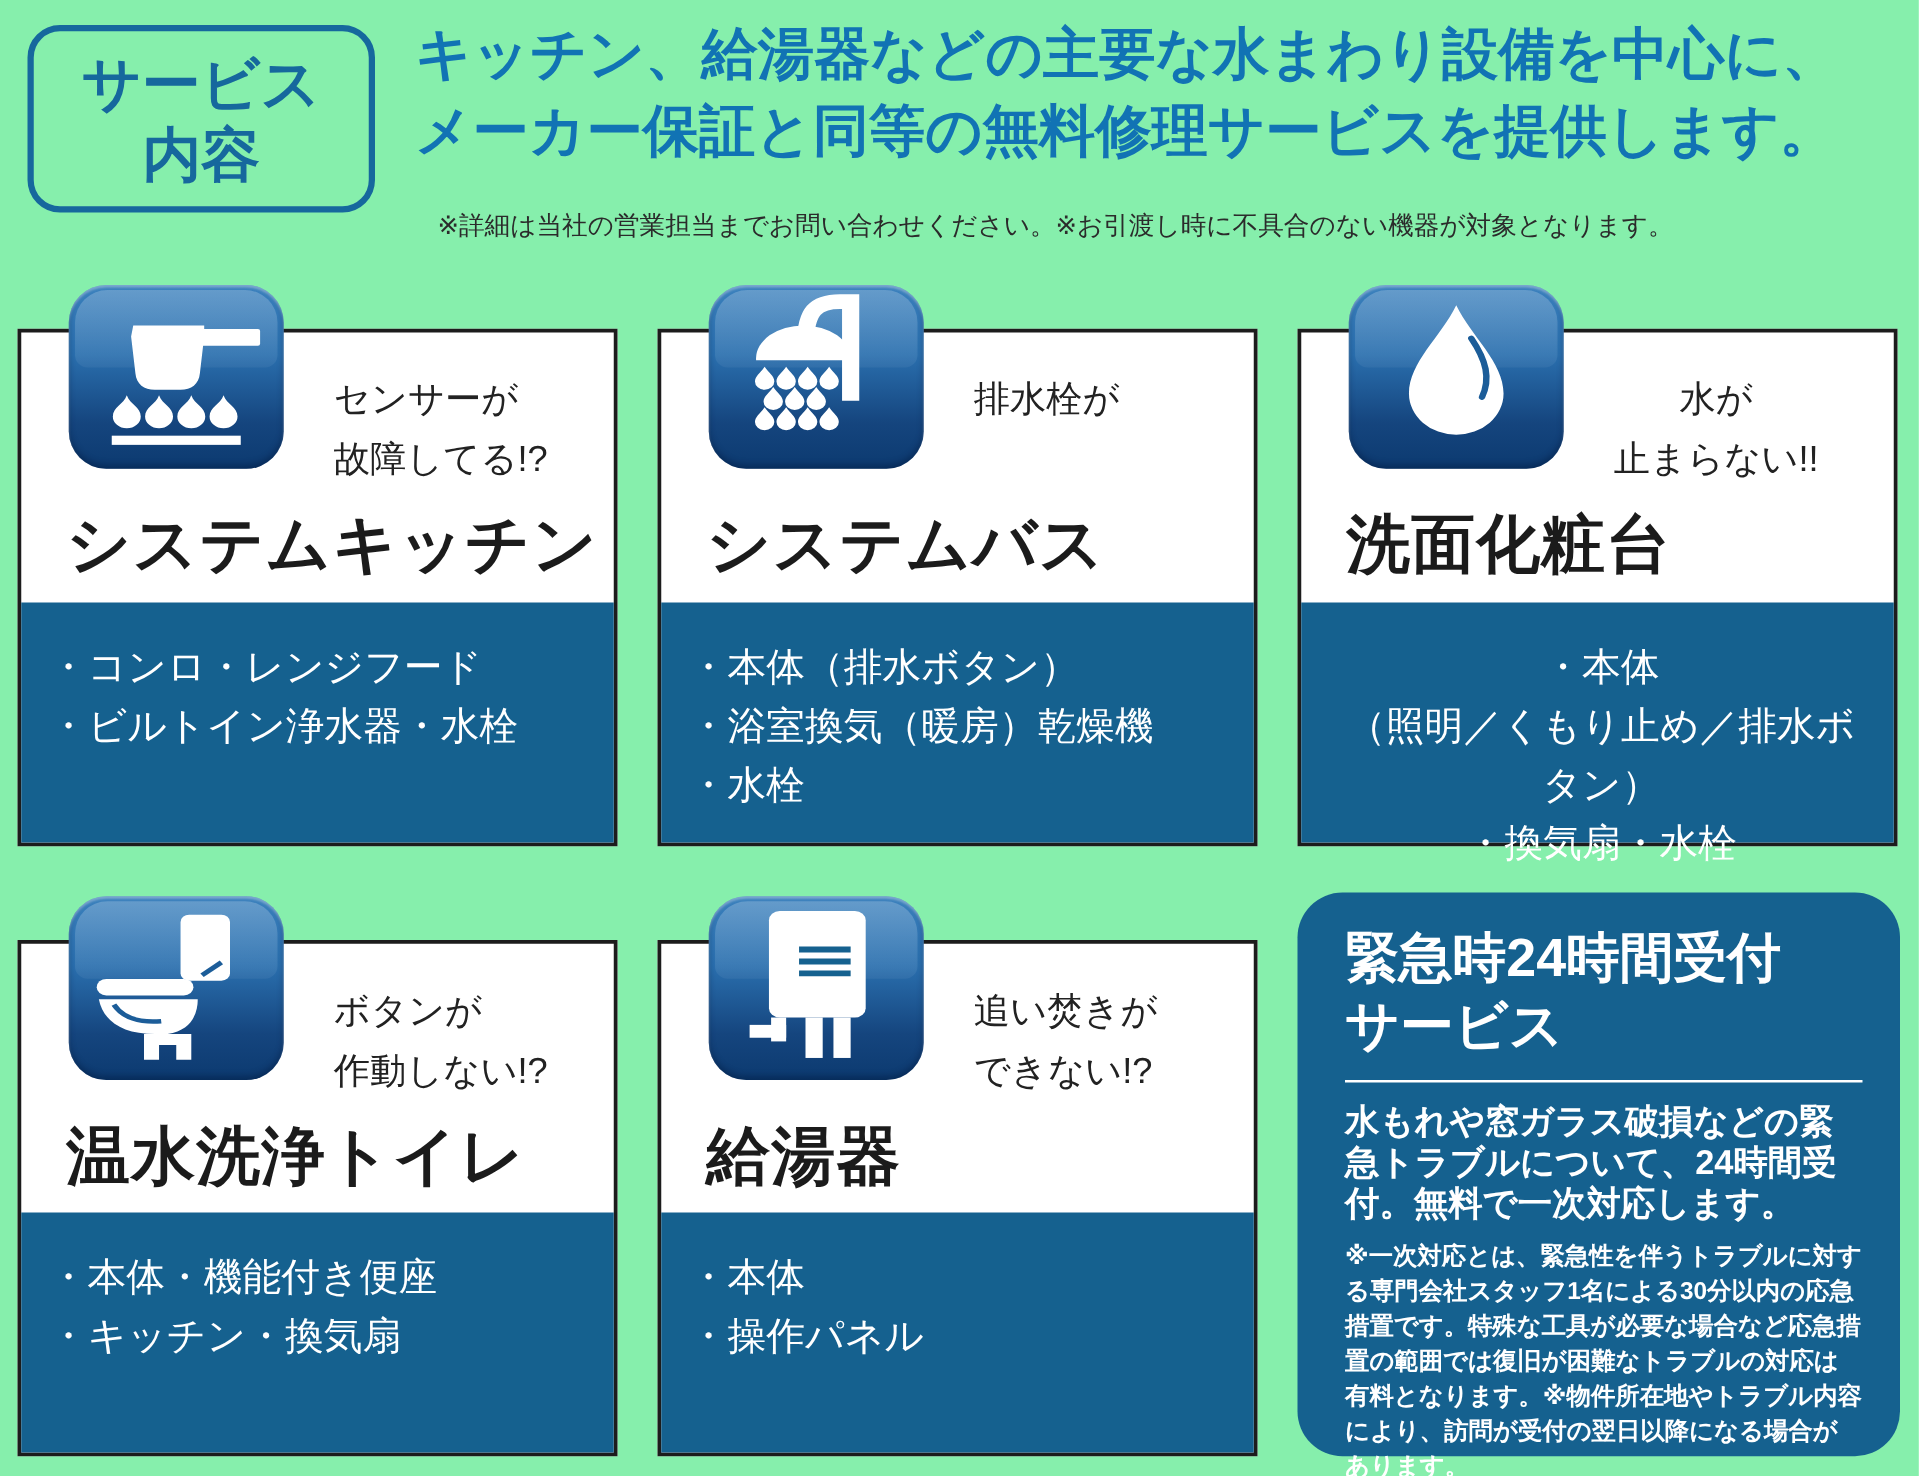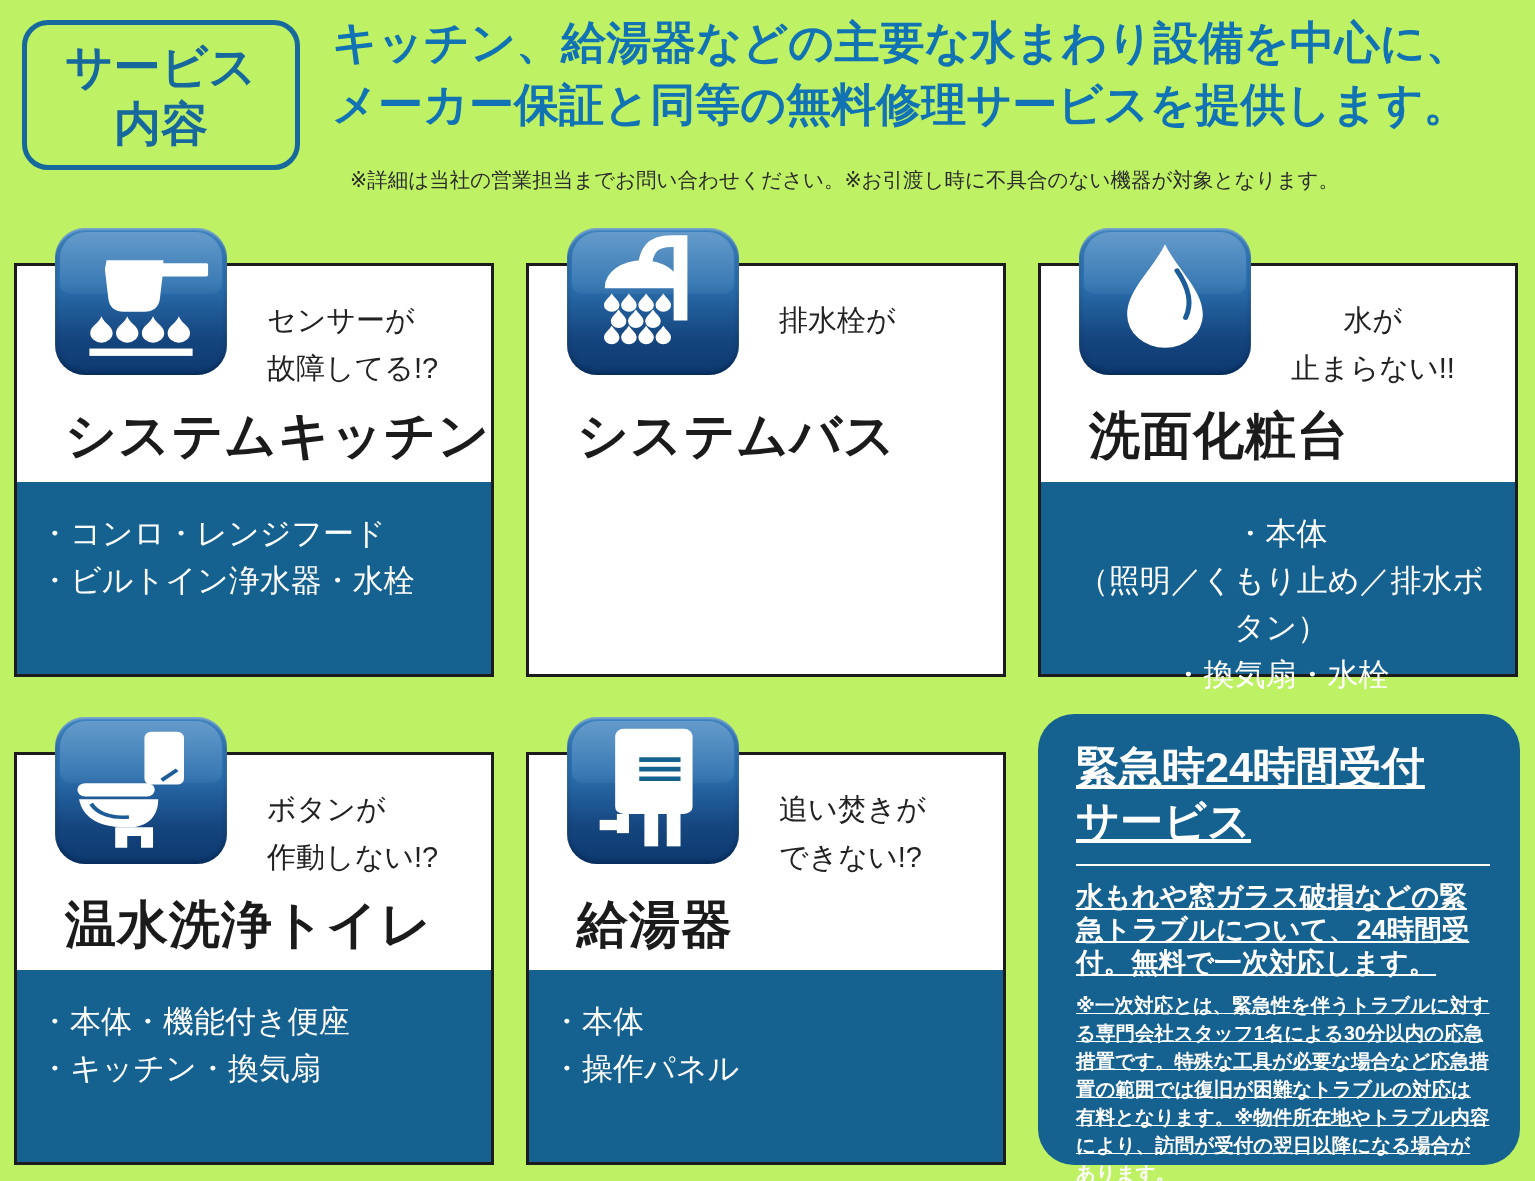--- a/index.html
+++ b/index.html
@@ -1,18 +1,18 @@
 <!DOCTYPE html>
 <html><head>
 <meta charset="utf-8">
 <style>
   html,body{margin:0;padding:0;}
   .page{
     position:relative;width:1535px;height:1181px;overflow:hidden;
-    background:#bef264;
+    background:#86efac;
     font-family:"Liberation Sans","DejaVu Sans",sans-serif;
   }
   
   .badge{
     position:absolute;left:22px;top:20px;width:278px;height:150px;
     border:5px solid #16689d;border-radius:26px;box-sizing:border-box;
     color:#16689d;font-weight:bold;font-size:47px;line-height:57px;
     display:flex;flex-direction:column;justify-content:center;align-items:center;
     text-align:center;
   }
@@ -44,33 +44,33 @@
     content:"";position:absolute;left:5px;right:5px;top:4px;height:62px;
     border-radius:26px 26px 10px 10px;
     background:linear-gradient(180deg,rgba(255,255,255,0.22),rgba(255,255,255,0.05));
   }
   .tile svg{position:relative;width:100%;height:100%;display:block;}
   .bubble{
     position:absolute;left:250px;top:30px;
     color:#222;font-size:29px;line-height:48px;
   }
   .card-title{
-    position:absolute;left:48px;top:136px;margin:0;
+    position:absolute;left:36px;top:136px;margin:0;
     color:#1b1b1b;font-size:51px;font-weight:900;letter-spacing:1px;white-space:nowrap;
   }
   .card-list{
     position:absolute;left:0;right:0;bottom:0;height:192px;box-sizing:border-box;
     background:#15618f;padding:28px 16px 0 22px;
     color:#ffffff;font-size:31px;line-height:47px;
   }
   
   .emergency{
     position:absolute;left:1038px;top:714px;width:482px;height:451px;box-sizing:border-box;
     background:#15618f;border-radius:36px;
-    padding:26px 30px 0 38px;color:#ffffff;text-decoration:underline;
+    padding:26px 30px 0 38px;color:#ffffff;
   }
   .em-title{margin:0;font-size:43px;line-height:54px;font-weight:900;}
   .em-divider{height:2px;background:#ffffff;border:none;margin:16px 0 14px 0;}
   .em-body{margin:0 0 12px 0;font-size:27.5px;line-height:33px;font-weight:bold;}
   .em-note{margin:0;font-size:19.5px;line-height:28px;font-weight:bold;}
 </style>
 </head>
 <body>
 
 <div class="page">
@@ -124,20 +124,25 @@
           <path transform="translate(36,72)" d="M0 -5.5 C2 -2 4.5 -0.5 4.5 2.5 A4.5 4.5 0 1 1 -4.5 2.5 C-4.5 -0.5 -2 -2 0 -5.5 Z"></path>
           <path transform="translate(46,72)" d="M0 -5.5 C2 -2 4.5 -0.5 4.5 2.5 A4.5 4.5 0 1 1 -4.5 2.5 C-4.5 -0.5 -2 -2 0 -5.5 Z"></path>
           <path transform="translate(56,72)" d="M0 -5.5 C2 -2 4.5 -0.5 4.5 2.5 A4.5 4.5 0 1 1 -4.5 2.5 C-4.5 -0.5 -2 -2 0 -5.5 Z"></path>
         </g>
       </svg>
     </div>
     <div class="bubble">
       <div>排水栓が</div>
     </div>
     <h2 class="card-title">システムバス</h2>
+    <div class="card-list">
+      <div>・本体（排水ボタン）</div>
+      <div>・浴室換気（暖房）乾燥機</div>
+      <div>・水栓</div>
+    </div>
   </div>
 
   <div class="card pos-c2">
     <div class="tile">
       <svg viewBox="0 0 100 100" preserveAspectRatio="none" aria-hidden="true">
         <path d="M50 11 C57 28 72 42 72 59 A22 22.5 0 1 1 28 59 C28 42 43 28 50 11 Z" fill="#ffffff"></path>
         <path d="M57 29 C64 41 66 51 62 61" stroke="#1c5d99" stroke-width="3" fill="none" stroke-linecap="round"></path>
       </svg>
     </div>
     <div class="bubble">

